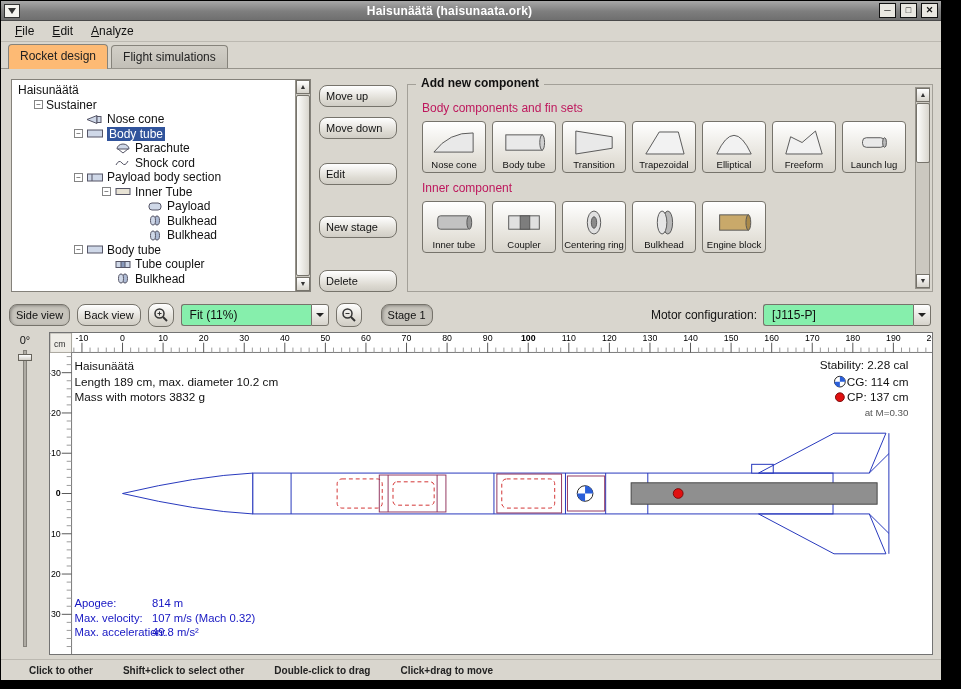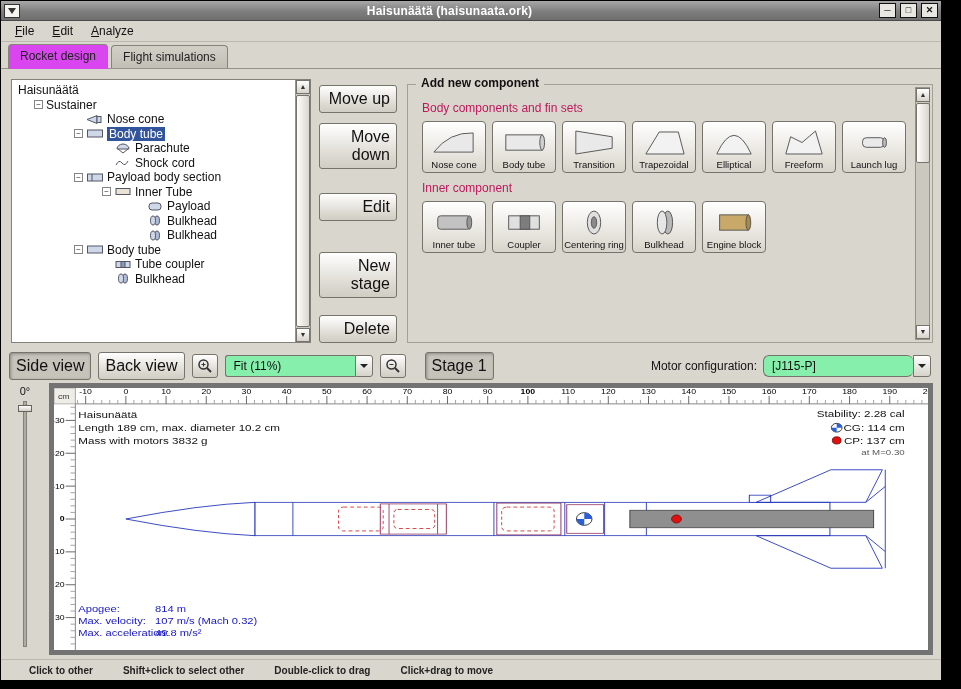--- a/index.html
+++ b/index.html
@@ -15,38 +15,38 @@
   .tb-btn { width:17px; height:15px; background:#e9e7e1; border:1px solid #111; color:#111; font-size:9px; line-height:13px; text-align:center; font-weight:bold; }
 
   
   .menubar { height:21px; flex:0 0 21px; display:flex; align-items:center; gap:2px; padding-left:6px; background:#d9d6ce; border-bottom:1px solid #bcb9b1; font-size:12px;text-align:right; }
   .menu-item { display:inline-block; padding:2px 8px; color:#111; }
   .menu-item::first-letter { text-decoration:underline; }
 
   
   .tabstrip { height:27px; flex:0 0 27px; display:flex; align-items:flex-end; gap:3px; padding-left:7px; border-bottom:1px solid #96938b; background:#d9d6ce; }
   .tab { border:1px solid #86837b; border-bottom:none; border-radius:4px 4px 0 0; background:linear-gradient(#d2cfc7,#c2bfb7); padding:4px 11px 4px; font-size:12px; color:#222; }
-  .tab.active { background:#d946ef; padding-bottom:6px; margin-bottom:-1px; font-weight:normal; }
+  .tab.active { background:#fdba74; padding-bottom:6px; margin-bottom:-1px; font-weight:normal; }
 
   
   .top-section { flex:0 0 222px; display:flex; gap:8px; padding:10px 8px 6px 10px; }
   .tree-panel { width:300px; background:#fff; border:1px solid #84817a; display:flex; }
   .tree-list { flex:1; padding:3px 0 0 2px; font-size:12px; overflow:hidden; white-space:nowrap; }
   .trow { display:flex; align-items:center; height:14.5px; gap:3px; color:#111; }
   .d0{padding-left:4px}.d1{padding-left:20px}.d2{padding-left:60px}.d3{padding-left:88px}.d4{padding-left:120px}
   .exp { width:9px; height:9px; flex:0 0 9px; border:1px solid #848484; background:#fff; font-size:8px; line-height:7px; text-align:center; color:#333; }
   .exp-spacer { width:9px; flex:0 0 9px; }
   .ticon { flex:0 0 18px; }
   .tlabel.sel { background:#31549c; color:#fff; padding:0 2px; }
 
   .actions { width:80px; display:flex; flex-direction:column; padding-top:6px; }
-  .btn { background:linear-gradient(#ffffff,#dddad2 70%,#d0cdc5); border:1px solid #76736b; border-radius:3px; font-size:16px; color:#111; text-align:right; padding:4px 6px; }
+  .btn { background:linear-gradient(#ffffff,#dddad2 70%,#d0cdc5); border:1px solid #76736b; border-radius:8px; font-size:11px; color:#111; text-align:left; padding:4px 6px; }
   .btn.pressed { background:#c6c3bb; box-shadow:inset 1px 1px 3px rgba(0,0,0,.3); }
   .actions .btn { width:78px; }
-  .a-mvdn{margin-top:10px}.a-edit{margin-top:24px}.a-new{margin-top:31px}.a-del{margin-top:17px}
+  .a-mvdn{margin-top:10px}.a-edit{margin-top:24px}.a-new{margin-top:31px}.a-del{margin-top:32px}
 
   .groupbox { flex:1; border:1px solid #a3a098; position:relative; margin-top:5px; padding:14px 22px 6px 14px; }
   .legend { position:absolute; top:-9px; left:8px; background:#d9d6ce; padding:0 5px; font-size:12px; font-weight:bold; color:#111; }
   .group-label { font-size:12px; margin:2px 0 6px; color:#be185d; }
   .pal-row { display:flex; gap:6px; margin-bottom:8px; }
   .pal-btn { width:64px; height:52px; background:linear-gradient(#ffffff,#e3e0d8 75%,#d6d3cb); border:1px solid #76736b; border-radius:4px; display:flex; flex-direction:column; align-items:center; justify-content:flex-end; padding:3px 1px 2px; }
   .pal-icon { flex:1; width:44px; }
   .pal-label { font-size:9.5px; line-height:1.05; text-align:center; color:#111; }
 
   
@@ -63,21 +63,21 @@
   .combo-field { background:#86efac; border:1px solid #76736b; border-right:none; border-radius:3px 0 0 3px; font-size:12px; padding:3px 8px 0 8px; color:#111; }
   .combo-arrow { width:18px; background:linear-gradient(#fff,#d6d3cb); border:1px solid #76736b; border-radius:0 3px 3px 0; display:flex; align-items:center; justify-content:center; }
   .tri { width:0; height:0; border:4px solid transparent; border-top-color:#222; margin-top:4px; }
   .mc-group { margin-left:auto; display:flex; align-items:center; gap:6px; font-size:12px; color:#111; }
 
   
   .canvas-row { flex:1; display:flex; padding:0 8px 4px 0; }
   .rotation { width:48px; flex:0 0 48px; display:flex; flex-direction:column; align-items:center; padding:2px 0 8px; font-size:11px; color:#111; }
   .rot-track { width:4px; flex:1; margin-top:4px; background:#aeaba3; border:1px solid #84817a; position:relative; }
   .rot-thumb { position:absolute; top:3px; left:-6px; width:14px; height:7px; background:linear-gradient(#fff,#d0cdc5); border:1px solid #66635b; }
-  .canvas-box { flex:1; border:5px solid #737373; background:#fff; position:relative; }
+  .canvas-box { flex:1; border:1px solid #737373; background:#fff; position:relative; }
   .canvas-box svg { position:absolute; inset:0; width:100%; height:100%; font-family:"Liberation Sans",sans-serif; }
 
   
   .statusbar { flex:0 0 21px; display:flex; align-items:center; gap:30px; padding-left:28px; border-top:1px solid #bcb9b1; background:#d9d6ce; font-size:10px; font-weight:bold; color:#222; }
 </style>
 </head>
 <body>
 
 <div class="window">
 
@@ -339,21 +339,21 @@
       <svg width="16" height="16" viewBox="0 0 16 16">
           <circle cx="6.5" cy="6.5" r="4.5" fill="none" stroke="#333" stroke-width="1.5"></circle>
           <line x1="10" y1="10" x2="14" y2="14" stroke="#333" stroke-width="2"></line>
           <line x1="4.5" y1="6.5" x2="8.5" y2="6.5" stroke="#333"></line>
         </svg>
     </div>
     <div class="btn pressed" style="margin-left:12px;">Stage 1</div>
     <div class="mc-group">
       <span>Motor configuration:</span>
       <div class="combo">
-        <div class="combo-field" style="min-width:150px;border-radius:6px;">[J115-P]</div>
+        <div class="combo-field" style="min-width:150px;">[J115-P]</div>
         <div class="combo-arrow">
             <span class="tri"></span>
           </div>
       </div>
     </div>
   </div>
 
   <div class="canvas-row">
     <div class="rotation">
       <span>0°</span>

